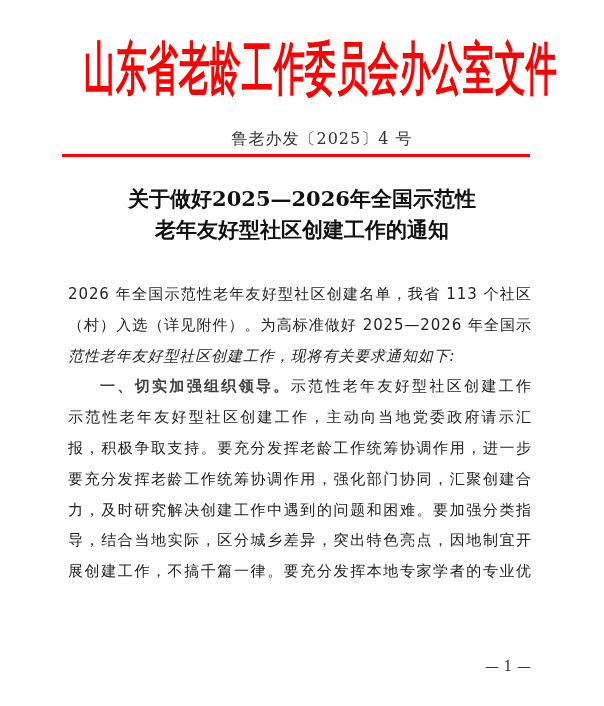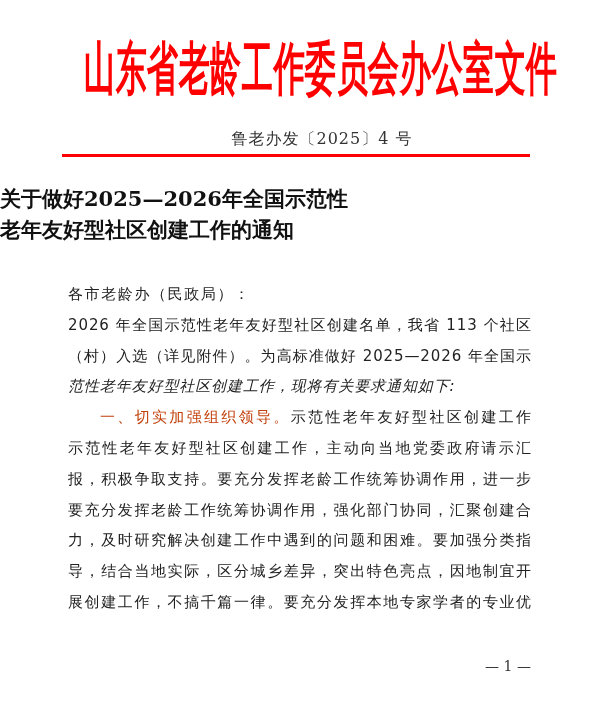--- a/index.html
+++ b/index.html
@@ -61,21 +61,21 @@
       top: 154px;
       width: 468px;
       height: 3px;
       background: #ff0000;
     }
     .notice-title {
       position: absolute;
       left: 0;
       width: 604px;
       top: 183px;
-      text-align: left;
+      text-align: center;
       font-family: "DejaVu Serif", "Liberation Serif", serif;
       font-weight: bold;
       font-size: 21px;
       line-height: 31px;
       color: #111111;
     }
     .notice-title .tline {
       display: block;
       white-space: nowrap;
     }
@@ -102,22 +102,22 @@
       font-style: italic;
     }
     .body-text .bline.indent {
       padding-left: 32px;
     }
     .body-text .bline.salutation {
       text-align-last: left;
       letter-spacing: 1.6px;
     }
     .body-text .heading {
-      font-weight: normal;
-      color: #c2410c;
+      font-weight: bold;
+      color: #404040;
     }
     .page-number {
       position: absolute;
       left: 480px;
       top: 656px;
       width: 56px;
       text-align: center;
       font-size: 14px;
       line-height: 20px;
       color: #333333;
@@ -150,21 +150,20 @@
   <div class="doc-number">鲁老办发〔2025〕4 号</div>
 
   <div class="red-rule"></div>
 
   <div class="notice-title">
     <span class="tline">关于做好2025—2026年全国示范性</span>
     <span class="tline">老年友好型社区创建工作的通知</span>
   </div>
 
   <div class="body-text">
-    <span class="bline salutation">各市老龄办（民政局）：</span>
     <span class="bline">2026 年全国示范性老年友好型社区创建名单，我省 113 个社区</span>
     <span class="bline">（村）入选（详见附件）。为高标准做好 2025—2026 年全国示</span>
     <span class="bline short">范性老年友好型社区创建工作，现将有关要求通知如下:</span>
     <span class="bline indent"><span class="heading">一、切实加强组织领导。</span><span>示范性老年友好型社区创建工作</span></span>
     <span class="bline">示范性老年友好型社区创建工作，主动向当地党委政府请示汇</span>
     <span class="bline">报，积极争取支持。要充分发挥老龄工作统筹协调作用，进一步</span>
     <span class="bline">要充分发挥老龄工作统筹协调作用，强化部门协同，汇聚创建合</span>
     <span class="bline">力，及时研究解决创建工作中遇到的问题和困难。要加强分类指</span>
     <span class="bline">导，结合当地实际，区分城乡差异，突出特色亮点，因地制宜开</span>
     <span class="bline">展创建工作，不搞千篇一律。要充分发挥本地专家学者的专业优</span>

